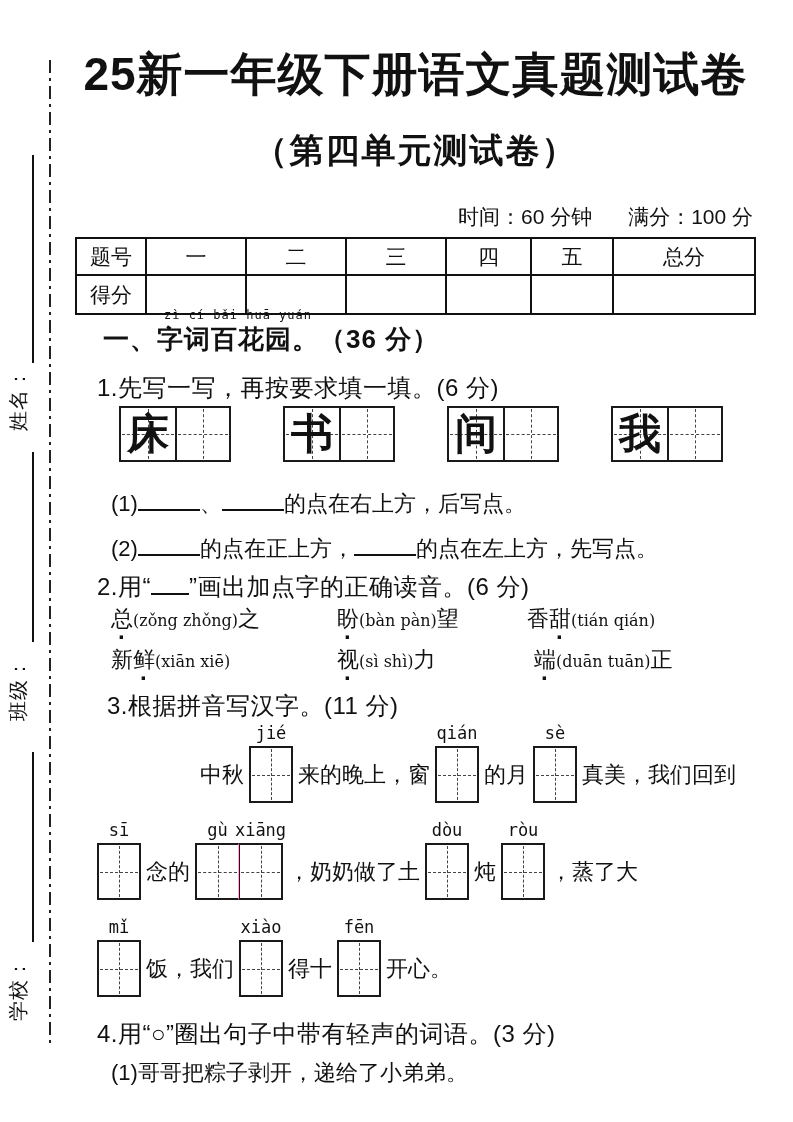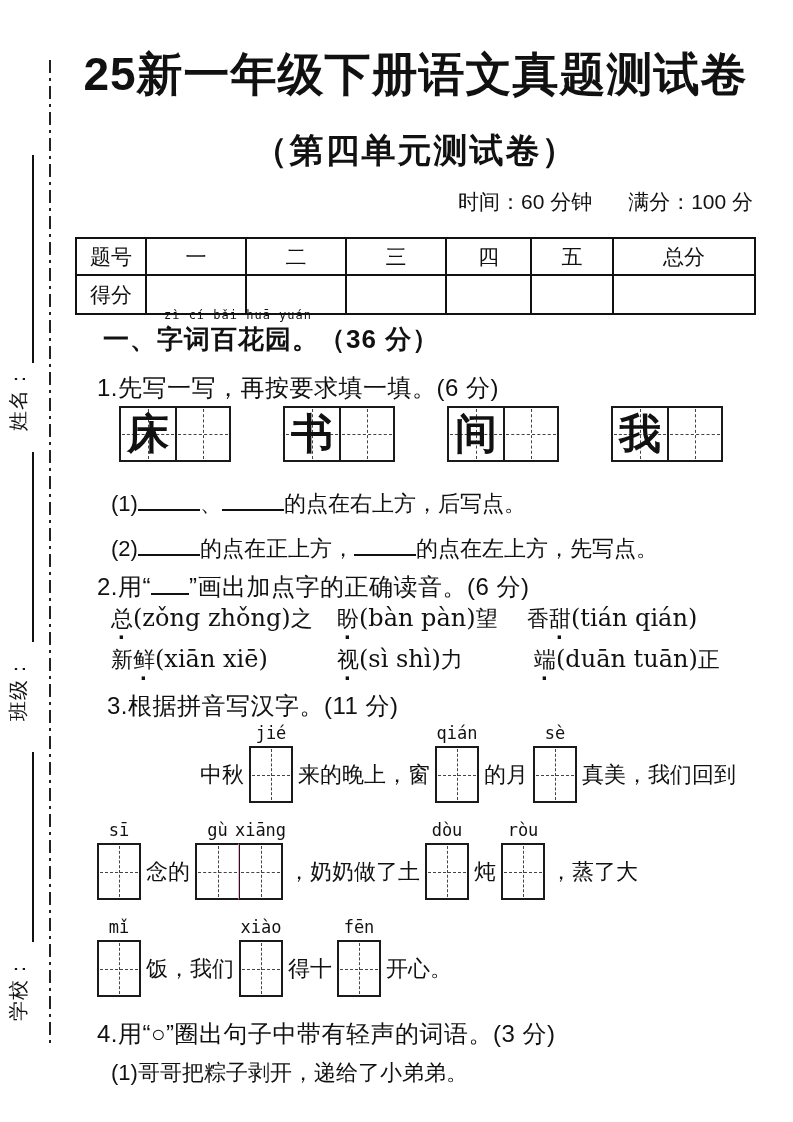--- a/index.html
+++ b/index.html
@@ -30,21 +30,21 @@
 
   
   .title {
     position:absolute; top:44px; left:0; width:100%; text-align:center;
     font-family:Liberation Sans, sans-serif; font-weight:900; font-size:46px; letter-spacing:1px;
   }
   .subtitle {
     position:absolute; top:128px; left:0; width:100%; text-align:center;
     font-family:"Liberation Serif", serif; font-weight:800; font-size:34px; letter-spacing:2px;
   }
-  .meta { position:absolute; top:188px; right:3px; font-size:21px; }
+  .meta { position:absolute; top:203px; right:3px; font-size:21px; }
   .meta span { margin-left:30px; }
 
   
   .score-table {
     position:absolute; top:237px; left:0; width:681px;
     display:grid; grid-template-columns:70px 100px 100px 100px 85px 82px 1fr;
     grid-auto-rows:37px; border:2px solid #111;
   }
   .score-table .cell {
     border-right:2px solid #111; border-bottom:2px solid #111;
@@ -74,21 +74,21 @@
   }
 
   .blank { display:inline-block; border-bottom:2px solid #111; height:1.05em; vertical-align:baseline; }
   .blank.w60 { width:62px; }
   .blank.w40 { width:38px; }
   .subline { position:absolute; font-size:22px; }
 
   
   .q2row { position:absolute; font-size:22px; }
   .q2row .item { position:absolute; white-space:nowrap; }
-  .paren { font-family:"DejaVu Serif", serif; font-size:24px;text-align:center; }
+  .paren { font-family:"DejaVu Serif", serif; font-size:16px;text-align:center; }
   .dotted { position:relative; display:inline-block; }
   .dotted::after { content:"·"; position:absolute; left:50%; transform:translateX(-50%); bottom:-0.62em; font-size:24px; font-weight:900; line-height:1; }
 
   
   .q3line { position:absolute; display:flex; align-items:center; gap:5px; font-size:22px; white-space:nowrap; }
   .wbox { position:relative; width:44px; height:57px; border:2px solid #1a1a1a; background:#fff; flex:0 0 auto; }
   .wbox::before { content:""; position:absolute; left:50%; top:1px; bottom:1px; border-left:1px dashed #444; }
   .wbox::after  { content:""; position:absolute; top:50%; left:1px; right:1px; border-top:1px dashed #444; }
   .wbox .py {
     position:absolute; top:-25px; left:50%; transform:translateX(-50%);

